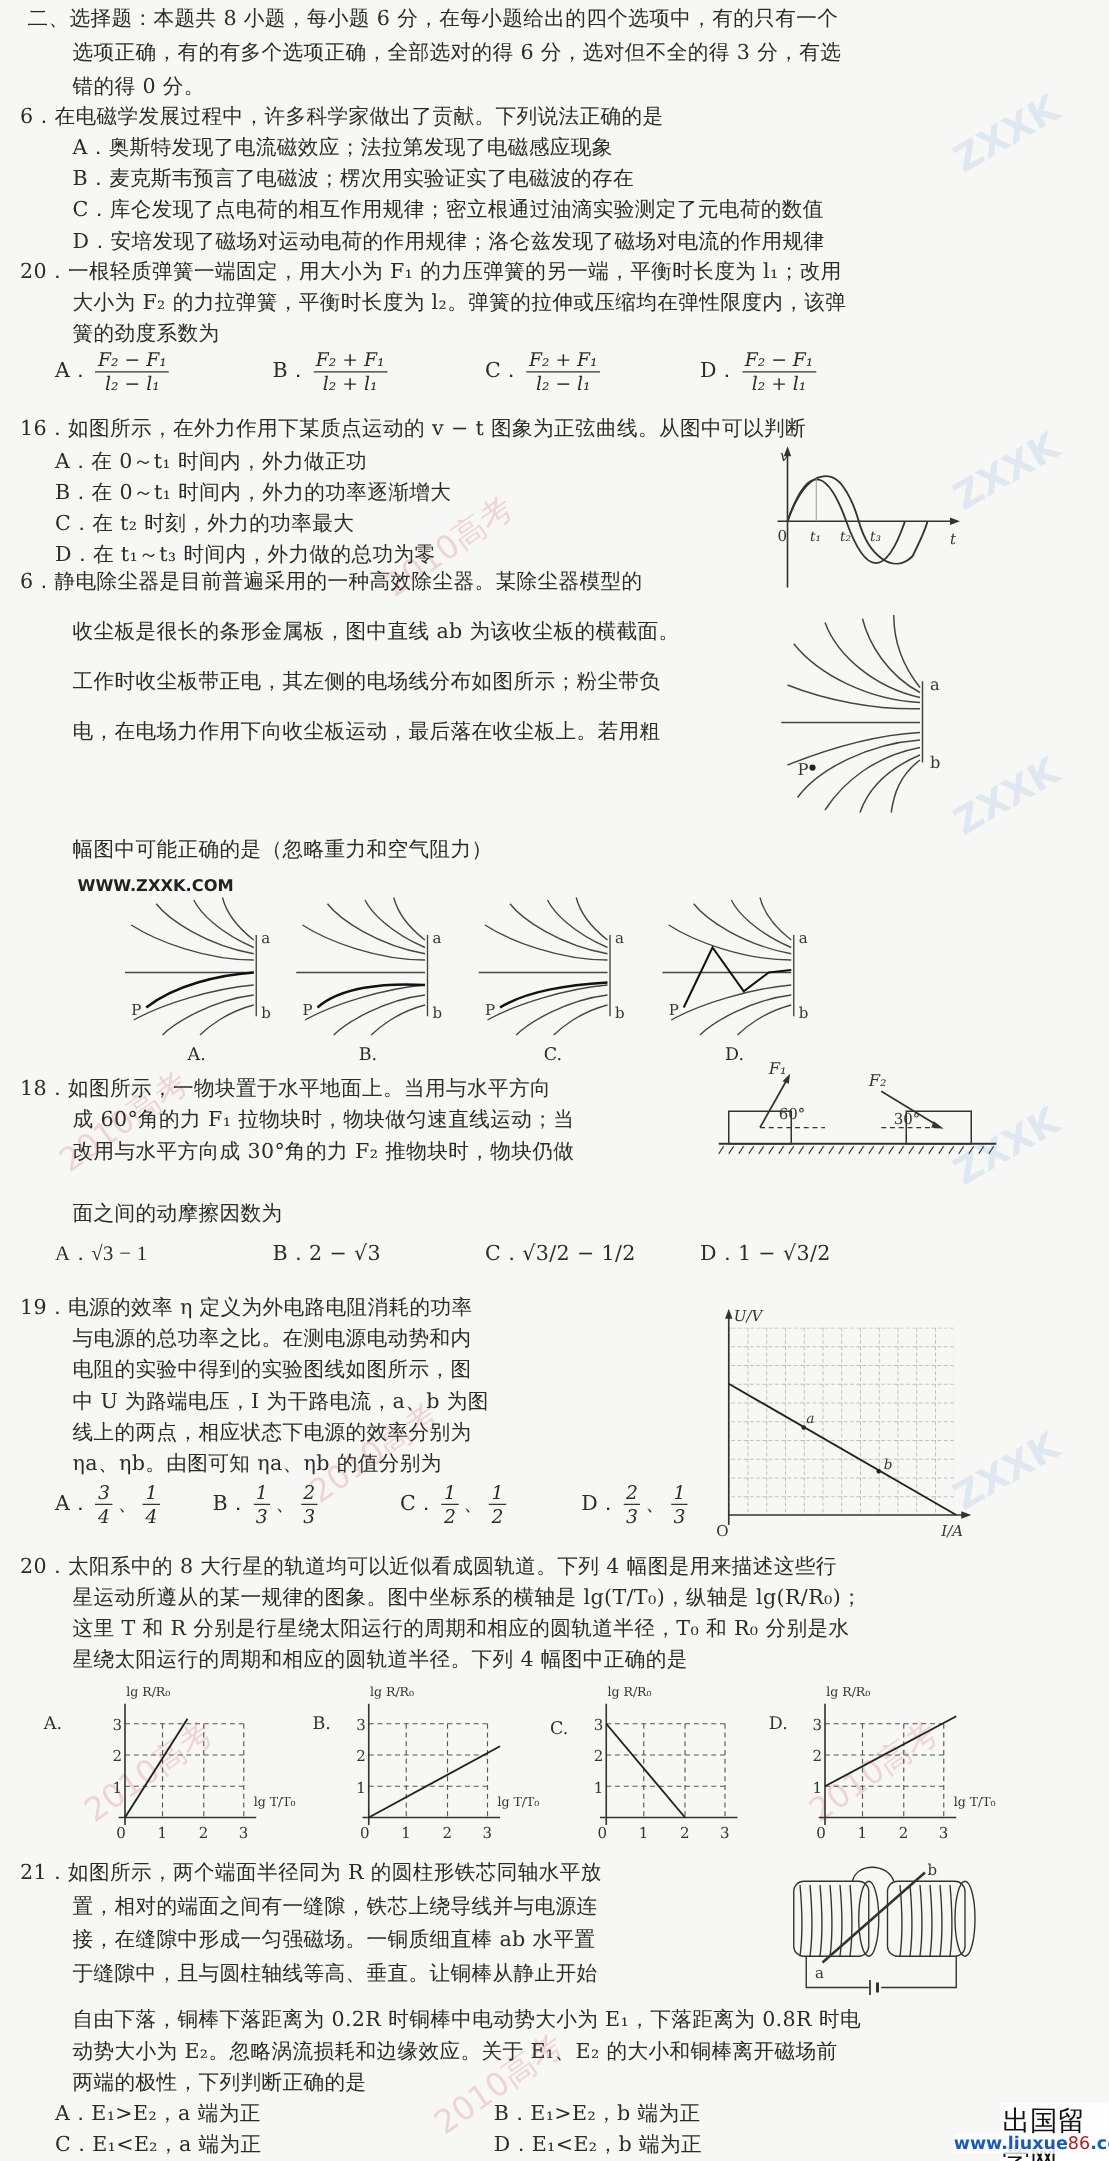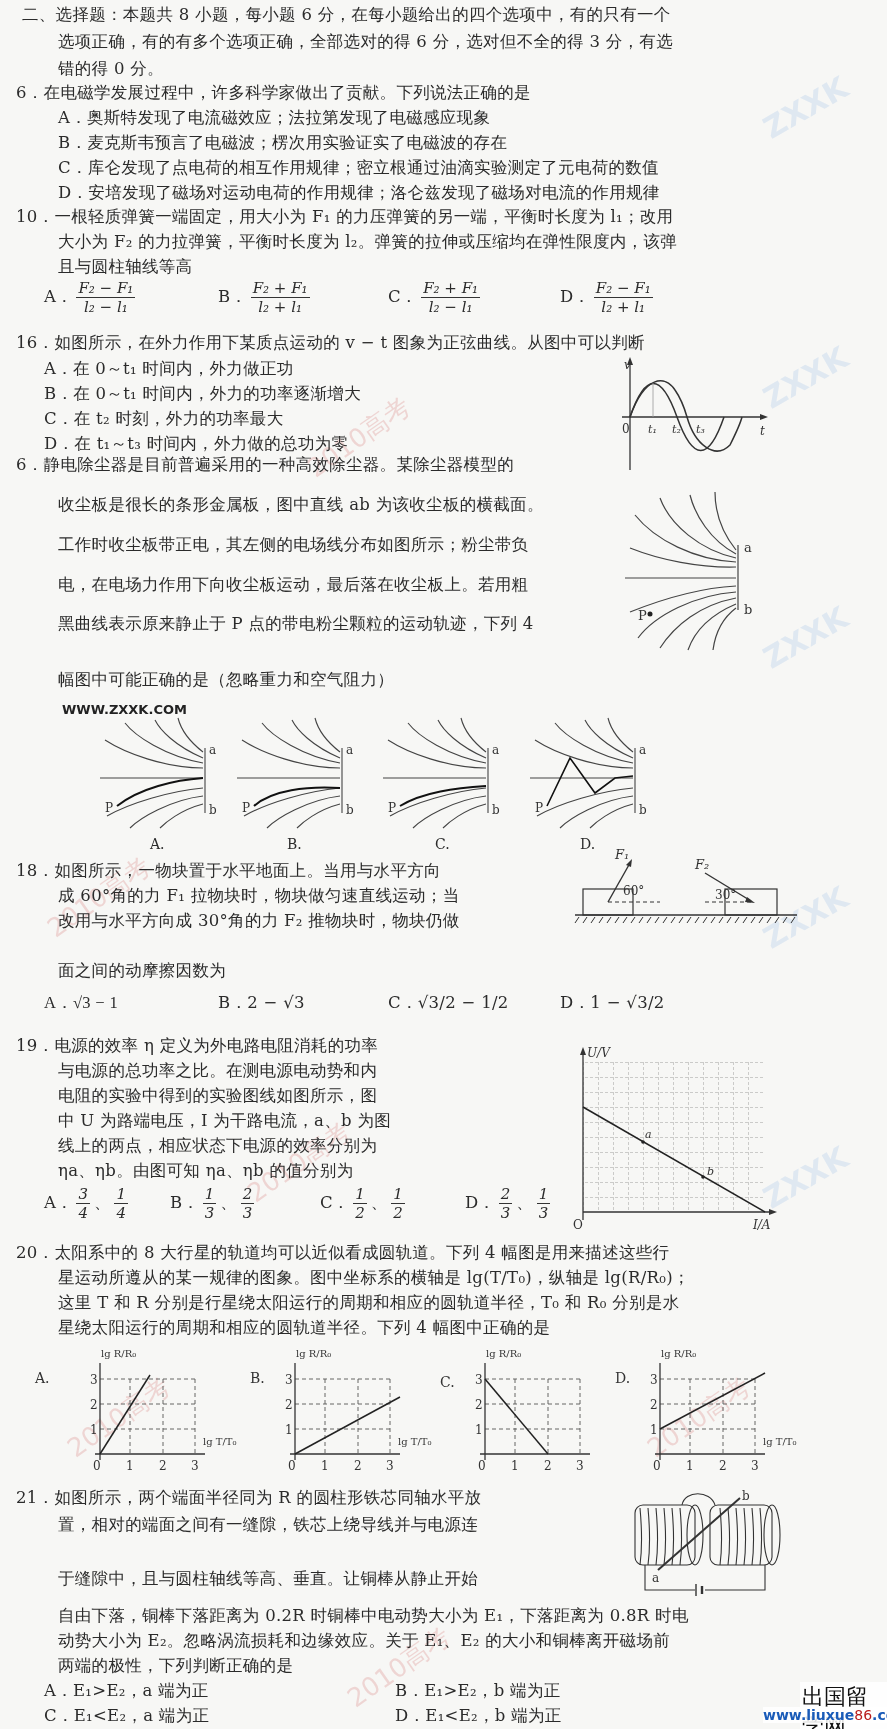--- a/index.html
+++ b/index.html
@@ -46,23 +46,23 @@
   <div class="abs t" style="left:22px;top:2px;text-align:right;">二、选择题：本题共 8 小题，每小题 6 分，在每小题给出的四个选项中，有的只有一个</div>
   <div class="abs t" style="left:58px;top:29px;">选项正确，有的有多个选项正确，全部选对的得 6 分，选对但不全的得 3 分，有选</div>
   <div class="abs t" style="left:58px;top:56px;">错的得 0 分。</div>
 
   <div class="abs t" style="left:16px;top:80px;">6．在电磁学发展过程中，许多科学家做出了贡献。下列说法正确的是</div>
   <div class="abs t" style="left:58px;top:105px;">A．奥斯特发现了电流磁效应；法拉第发现了电磁感应现象</div>
   <div class="abs t" style="left:58px;top:130px;">B．麦克斯韦预言了电磁波；楞次用实验证实了电磁波的存在</div>
   <div class="abs t" style="left:58px;top:155px;">C．库仑发现了点电荷的相互作用规律；密立根通过油滴实验测定了元电荷的数值</div>
   <div class="abs t" style="left:58px;top:180px;">D．安培发现了磁场对运动电荷的作用规律；洛仑兹发现了磁场对电流的作用规律</div>
 
-  <div class="abs t" style="left:16px;top:204px;">10．一根轻质弹簧一端固定，用大小为 F₁ 的力压弹簧的另一端，平衡时长度为 l₁；改用</div>
+  <div class="abs t" style="left:16px;top:204px;">20．一根轻质弹簧一端固定，用大小为 F₁ 的力压弹簧的另一端，平衡时长度为 l₁；改用</div>
   <div class="abs t" style="left:58px;top:229px;">大小为 F₂ 的力拉弹簧，平衡时长度为 l₂。弹簧的拉伸或压缩均在弹性限度内，该弹</div>
-  <div class="abs t" style="left:58px;top:254px;">且与圆柱轴线等高</div>
+  <div class="abs t" style="left:58px;top:254px;">簧的劲度系数为</div>
   <div class="abs opt" style="left:44px;top:279px;">
     <span>A．</span><span class="frac">
         <span class="num">F₂ − F₁</span>
         <span class="den">l₂ − l₁</span>
       </span>
   </div>
   <div class="abs opt" style="left:218px;top:279px;">
     <span>B．</span><span class="frac">
         <span class="num">F₂ + F₁</span>
         <span class="den">l₂ + l₁</span>
@@ -99,21 +99,20 @@
     <text x="2" y="78" font-size="12">0</text>
     <text x="28" y="78" font-size="11" font-style="italic">t₁</text>
     <text x="52" y="78" font-size="11" font-style="italic">t₂</text>
     <text x="76" y="78" font-size="11" font-style="italic">t₃</text>
   </svg>
 
   <div class="abs t" style="left:16px;top:452px;">6．静电除尘器是目前普遍采用的一种高效除尘器。某除尘器模型的</div>
   <div class="abs t" style="left:58px;top:492px;">收尘板是很长的条形金属板，图中直线 ab 为该收尘板的横截面。</div>
   <div class="abs t" style="left:58px;top:532px;">工作时收尘板带正电，其左侧的电场线分布如图所示；粉尘带负</div>
   <div class="abs t" style="left:58px;top:572px;">电，在电场力作用下向收尘板运动，最后落在收尘板上。若用粗</div>
-  <div class="abs t" style="left:58px;top:611px;">黑曲线表示原来静止于 P 点的带电粉尘颗粒的运动轨迹，下列 4</div>
   <div class="abs t" style="left:58px;top:650px;margin-top:17px;">幅图中可能正确的是（忽略重力和空气阻力）</div>
 
   <svg style="left:620px;top:490px;" width="150" height="160">
     <g stroke="#444" stroke-width="1.2" fill="none">
       <line x1="118" y1="55" x2="118" y2="120"></line>
       <path d="M116,60 C100,40 95,20 95,2"></path>
       <path d="M116,64 C90,50 75,25 70,5"></path>
       <path d="M116,68 C80,60 50,35 40,8"></path>
       <path d="M116,72 C75,70 35,50 15,25"></path>
       <path d="M116,77 C80,78 40,70 10,58"></path>
@@ -416,20 +415,21 @@
       <text x="35" y="64" font-size="12">2</text>
       <text x="35" y="89" font-size="12">1</text>
     <text x="38" y="125" font-size="12">0</text>
     <text x="71" y="125" font-size="12">1</text>
     <text x="104" y="125" font-size="12">2</text>
     <text x="136" y="125" font-size="12">3</text>
   </svg>
 
   <div class="abs t" style="left:16px;top:1485px;">21．如图所示，两个端面半径同为 R 的圆柱形铁芯同轴水平放</div>
   <div class="abs t" style="left:58px;top:1512px;">置，相对的端面之间有一缝隙，铁芯上绕导线并与电源连</div>
+  <div class="abs t" style="left:58px;top:1539px;">接，在缝隙中形成一匀强磁场。一铜质细直棒 ab 水平置</div>
   <div class="abs t" style="left:58px;top:1566px;">于缝隙中，且与圆柱轴线等高、垂直。让铜棒从静止开始</div>
   <div class="abs t" style="left:58px;top:1603px;">自由下落，铜棒下落距离为 0.2R 时铜棒中电动势大小为 E₁，下落距离为 0.8R 时电</div>
   <div class="abs t" style="left:58px;top:1628px;">动势大小为 E₂。忽略涡流损耗和边缘效应。关于 E₁、E₂ 的大小和铜棒离开磁场前</div>
   <div class="abs t" style="left:58px;top:1653px;">两端的极性，下列判断正确的是</div>
   <div class="abs t" style="left:44px;top:1678px;">A．E₁&gt;E₂，a 端为正</div>
   <div class="abs t" style="left:395px;top:1678px;">B．E₁&gt;E₂，b 端为正</div>
   <div class="abs t" style="left:44px;top:1703px;">C．E₁&lt;E₂，a 端为正</div>
   <div class="abs t" style="left:395px;top:1703px;">D．E₁&lt;E₂，b 端为正</div>
 
   <svg style="left:630px;top:1490px;" width="160" height="110">

